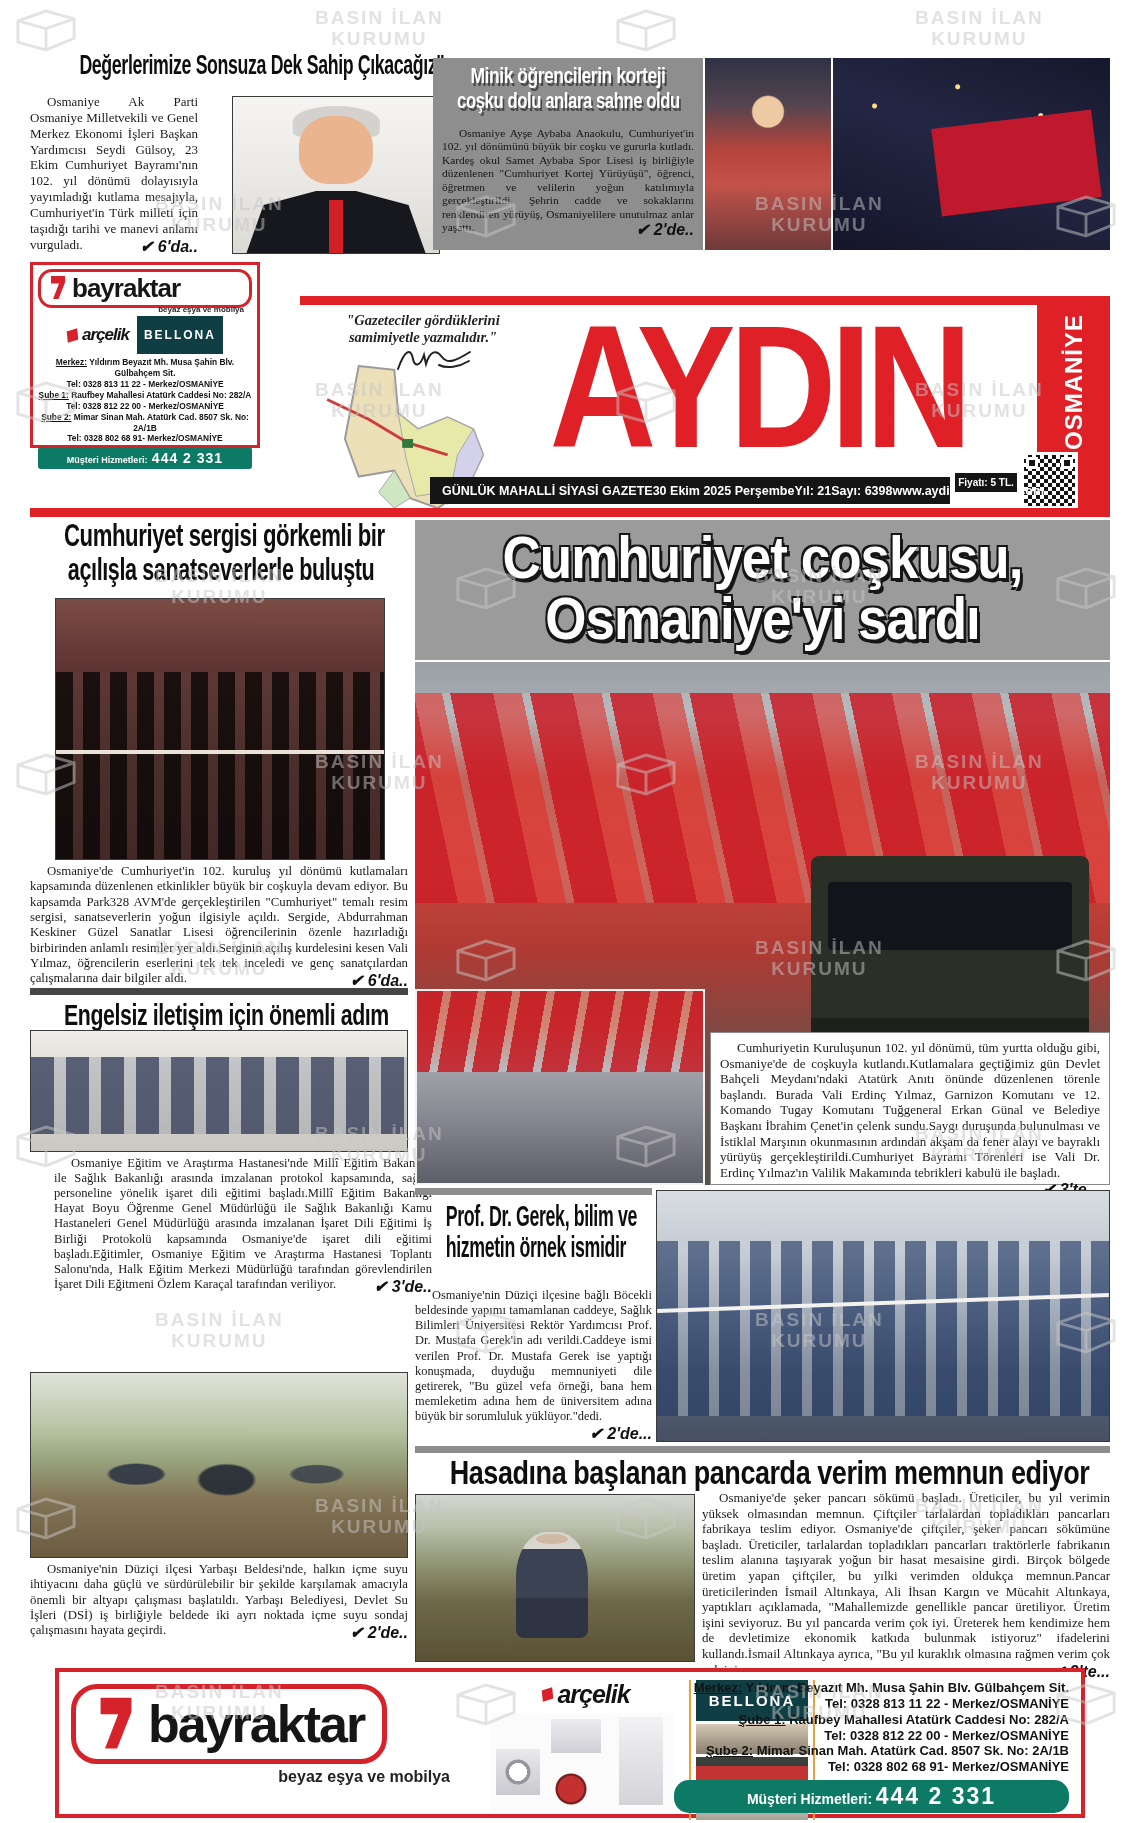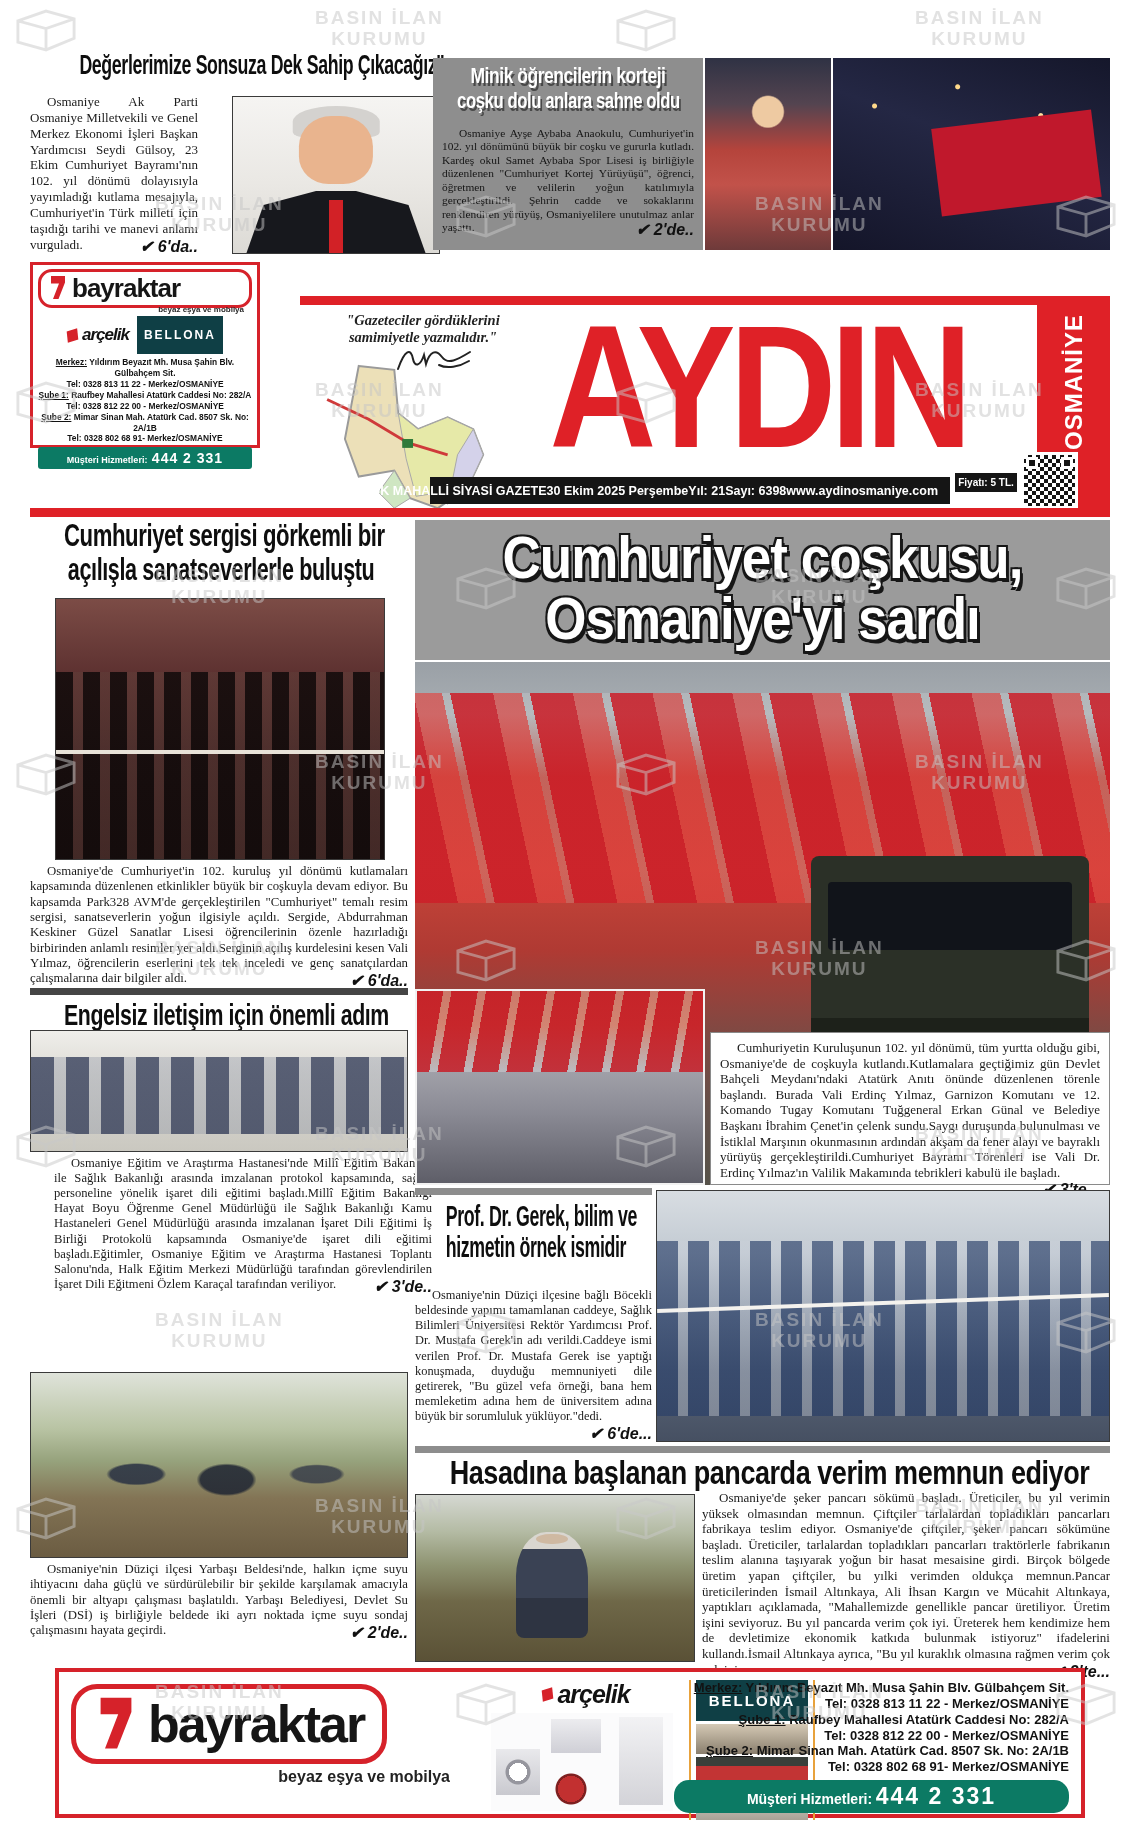--- a/index.html
+++ b/index.html
@@ -83,21 +83,21 @@
   #mh-block { left:1037px; top:296px; width:73px; height:214px; background:#df2127; }
   #mh-region-text { position:absolute; left:50%; top:4px; height:150px; transform:translateX(-50%) rotate(180deg);
               writing-mode:vertical-rl; font-weight:700; font-size:24px; letter-spacing:1px; color:#fff; }
   #mh-qr { left:1021px; top:452px; width:57px; height:57px; background-color:#fff; border:3px solid #fff;
            background-image:repeating-conic-gradient(#141414 0% 25%, #ffffff 25% 50%); background-size:8px 8px; }
   #mh-qr::before { content:""; position:absolute; left:2px; top:2px; width:12px; height:12px;
            background:#141414; box-shadow:inset 0 0 0 3px #fff, inset 0 0 0 5px #141414; }
   #mh-qr::after { content:""; position:absolute; right:2px; top:2px; width:12px; height:12px;
            background:#141414; box-shadow:inset 0 0 0 3px #fff, inset 0 0 0 5px #141414; }
   #mh-infobar { left:430px; top:477px; width:520px; height:27px; background:#151515; color:#fff;
-                display:flex; align-items:center; justify-content:flex-end; padding:0 12px;
+                display:flex; align-items:center; justify-content:space-between; padding:0 12px;
                 font-weight:700; font-size:12.5px; white-space:nowrap; }
   #mh-price { left:955px; top:473px; width:62px; height:19px; background:#151515; color:#fff;
               font-weight:700; font-size:10px; display:flex; align-items:center; justify-content:center; }
   #mh-fullredbar { left:30px; top:508px; width:1080px; height:9px; background:#df2127; }
 
   
   #sergi-h { left:30px; top:520px; width:378px; font-size:27px; }
   #sergi-photo { left:55px; top:598px; width:330px; height:262px;
      background:linear-gradient(180deg,#7c4c46 0%,#5e3231 28%,#3d2121 60%,#2a1616 100%); }
   #sergi-photo::before { content:""; position:absolute; left:0; top:28%; width:100%; height:72%;
@@ -327,21 +327,21 @@
     <span class="cont">✔ 3'te...</span></p>
   </div>
 
   <div class="abs" id="divider-gerek"></div>
   <div class="abs" id="gerek-h">
     <span class="hl" style="--sx:.74;--sy:1.2">Prof. Dr. Gerek, bilim ve</span>
     <span class="hl" style="--sx:.74;--sy:1.2;margin-top:7px">hizmetin örnek ismidir</span>
   </div>
   <div class="abs body-text" id="gerek-body">
     <p><span>Osmaniye'nin Düziçi ilçesine bağlı Böcekli beldesinde yapımı tamamlanan caddeye, Sağlık Bilimleri Üniversitesi Rektör Yardımcısı Prof. Dr. Mustafa Gerek'in adı verildi.Caddeye ismi verilen Prof. Dr. Mustafa Gerek ise yaptığı konuşmada, duyduğu memnuniyeti dile getirerek, "Bu güzel vefa örneği, bana hem memleketim adına hem de üniversitem adına büyük bir sorumluluk yüklüyor."dedi.</span>
-    <span class="cont">✔ 6'de...</span></p>
+    <span class="cont">✔ 2'de...</span></p>
   </div>
   <div class="photo" id="gerek-photo"></div>
 
   <div class="abs" id="divider-pancar"></div>
   <div class="abs" id="pancar-h">
     <span class="hl" style="--sx:.9;--sy:1.12">Hasadına başlanan pancarda verim memnun ediyor</span>
   </div>
   <div class="photo" id="pancar-photo">
     <div class="farmer"></div>
   </div>

